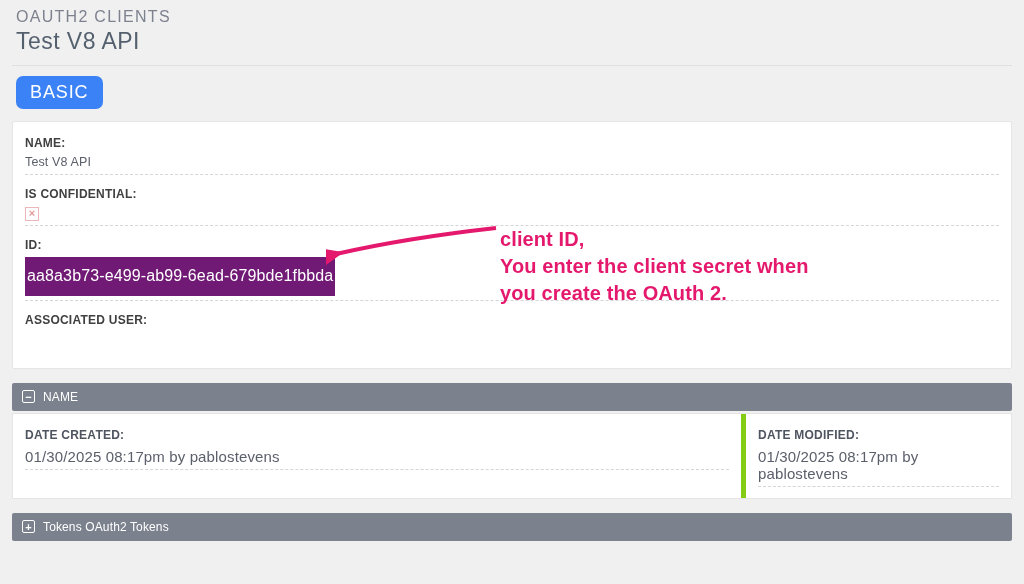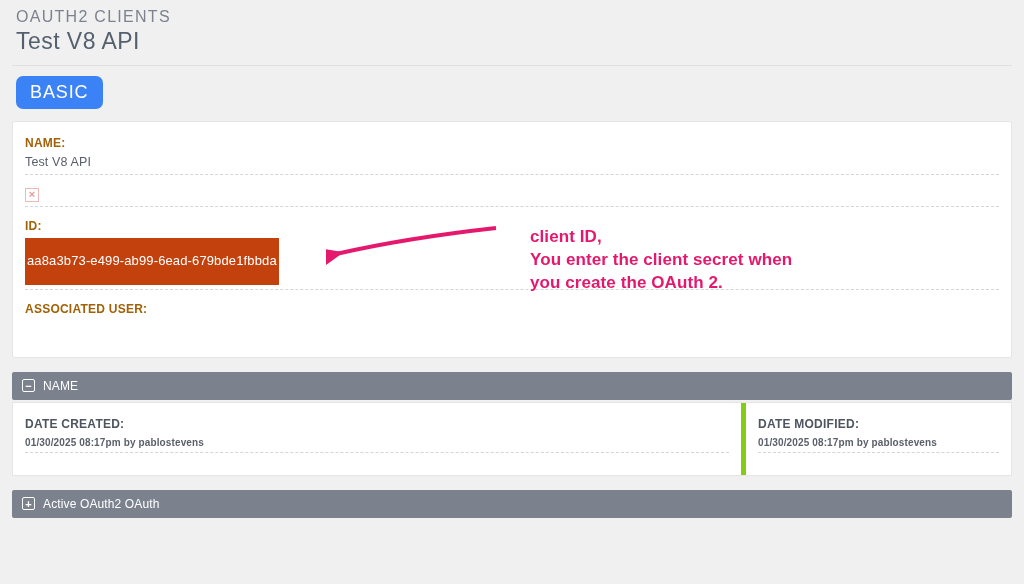--- a/index.html
+++ b/index.html
@@ -44,36 +44,36 @@
     background: #fff;
     border: 1px solid #e5e5e5;
     border-radius: 2px;
     padding: 14px 12px 20px;
   }
   .field { margin-bottom: 12px; }
   .flabel {
     font-size: 12px;
     font-weight: 700;
     letter-spacing: 0.02em;
-    color: #a16207;
+    color: #404040;
     padding-bottom: 5px;
   }
   .fval {
     font-size: 12.5px;
     color: #5a5f6a;
     padding-bottom: 4px;
     border-bottom: 1px dashed #d5d5d5;
     min-height: 20px;
   }
   .idval {
     display: inline-block;
-    background: #c2410c;
+    background: #701a75;
     color: #fff;
-    font-size: 13px;
-    padding: 15px 2px;
+    font-size: 16px;
+    padding: 9px 2px;
     line-height: 1.3;
   }
   .xbox {
     display: inline-flex;
     width: 14px; height: 14px;
     border: 1px solid #edb7b7;
     align-items: center; justify-content: center;
     color: #e49999;
     font-size: 11px;
     line-height: 1;
@@ -101,39 +101,38 @@
     line-height: 0;
   }
   .metapanel {
     background: #fff;
     border: 1px solid #e5e5e5;
     display: flex;
     margin-top: 2px;
   }
   .metacell {
     flex: 1;
-    padding: 14px 12px 22px;
+    padding: 14px 12px 11px;
   }
   .metacell + .metacell { border-left: 5px solid #84cc16; flex: 0 0 270px; }
   .mlabel {
     font-size: 12px; font-weight: 700; color: #4e5460;
     letter-spacing: 0.02em; padding-bottom: 6px;
   }
   .mval {
-    font-size: 10px; color: #5a5f6a;
+    font-size: 15px; color: #5a5f6a;
     border-bottom: 1px dashed #d5d5d5;
     padding-bottom: 4px;
-    font-weight: bold;
   }
   .anno { position: absolute; pointer-events: none; }
   .anno-text {
     position: absolute;
-    left: 530px; top: 226px;
+    left: 500px; top: 226px;
     color: #e4196d;
-    font-size: 17px;
+    font-size: 20px;
     font-weight: 600;
     line-height: 1.35;
     letter-spacing: 0.005em;
   }
   .arrow-svg { position: absolute; left: 326px; top: 224px; }
 </style>
 </head>
 <body>
 
 <div class="container">
@@ -144,20 +143,21 @@
   <div class="tabs">
     <div class="tab">BASIC</div>
   </div>
 
   <div class="panel">
     <div class="field">
       <div class="flabel">NAME:</div>
       <div class="fval">Test V8 API</div>
     </div>
     <div class="field">
+      <div class="flabel">IS CONFIDENTIAL:</div>
       <div class="fval">
         <span class="xbox">×</span>
       </div>
     </div>
     <div class="field">
       <div class="flabel">ID:</div>
       <div class="fval">
         <span class="idval">aa8a3b73-e499-ab99-6ead-679bde1fbbda</span>
       </div>
     </div>
@@ -177,21 +177,21 @@
       <div class="mval">01/30/2025 08:17pm by pablostevens</div>
     </div>
     <div class="metacell">
       <div class="mlabel">DATE MODIFIED:</div>
       <div class="mval">01/30/2025 08:17pm by pablostevens</div>
     </div>
   </div>
 
   <div class="secbar">
     <span class="secicon">+</span>
-    <span>Active OAuth2 OAuth</span>
+    <span>Tokens OAuth2 Tokens</span>
   </div>
 </div>
 
 <svg class="anno arrow-svg" width="175" height="44">
   <defs>
     <marker id="ah" markerWidth="12" markerHeight="10" refX="2" refY="5" orient="auto">
       <path d="M12,0 L0,5 L12,10 L8,5 Z" fill="#e4196d"></path>
     </marker>
   </defs>
   <path d="M170,4 Q80,14 10,30" stroke="#e4196d" stroke-width="4" fill="none" marker-end="url(#ah)"></path>

